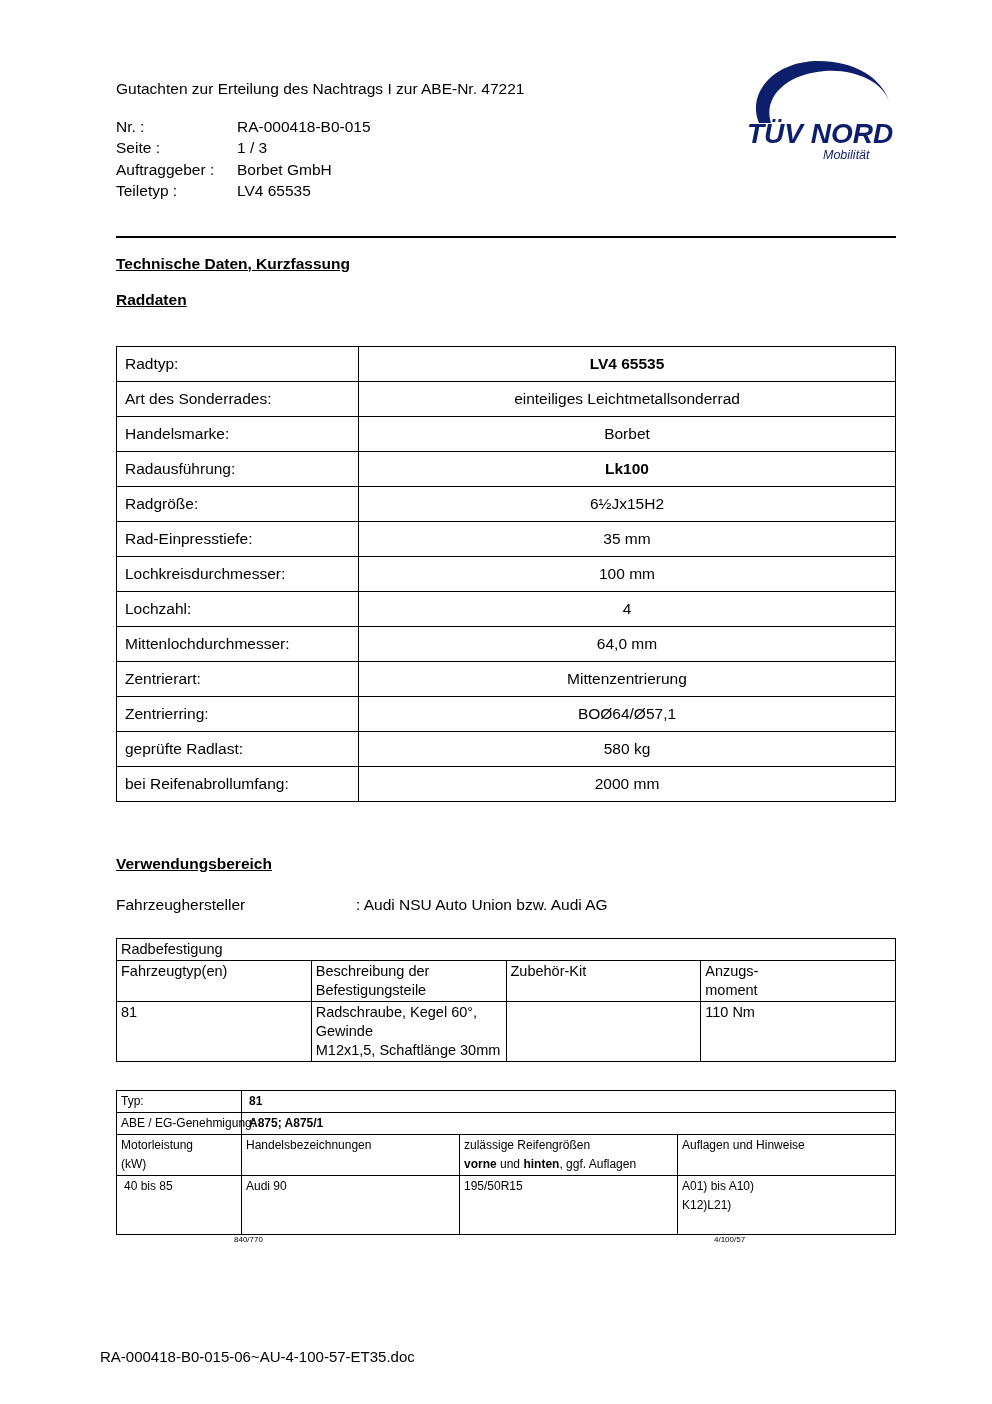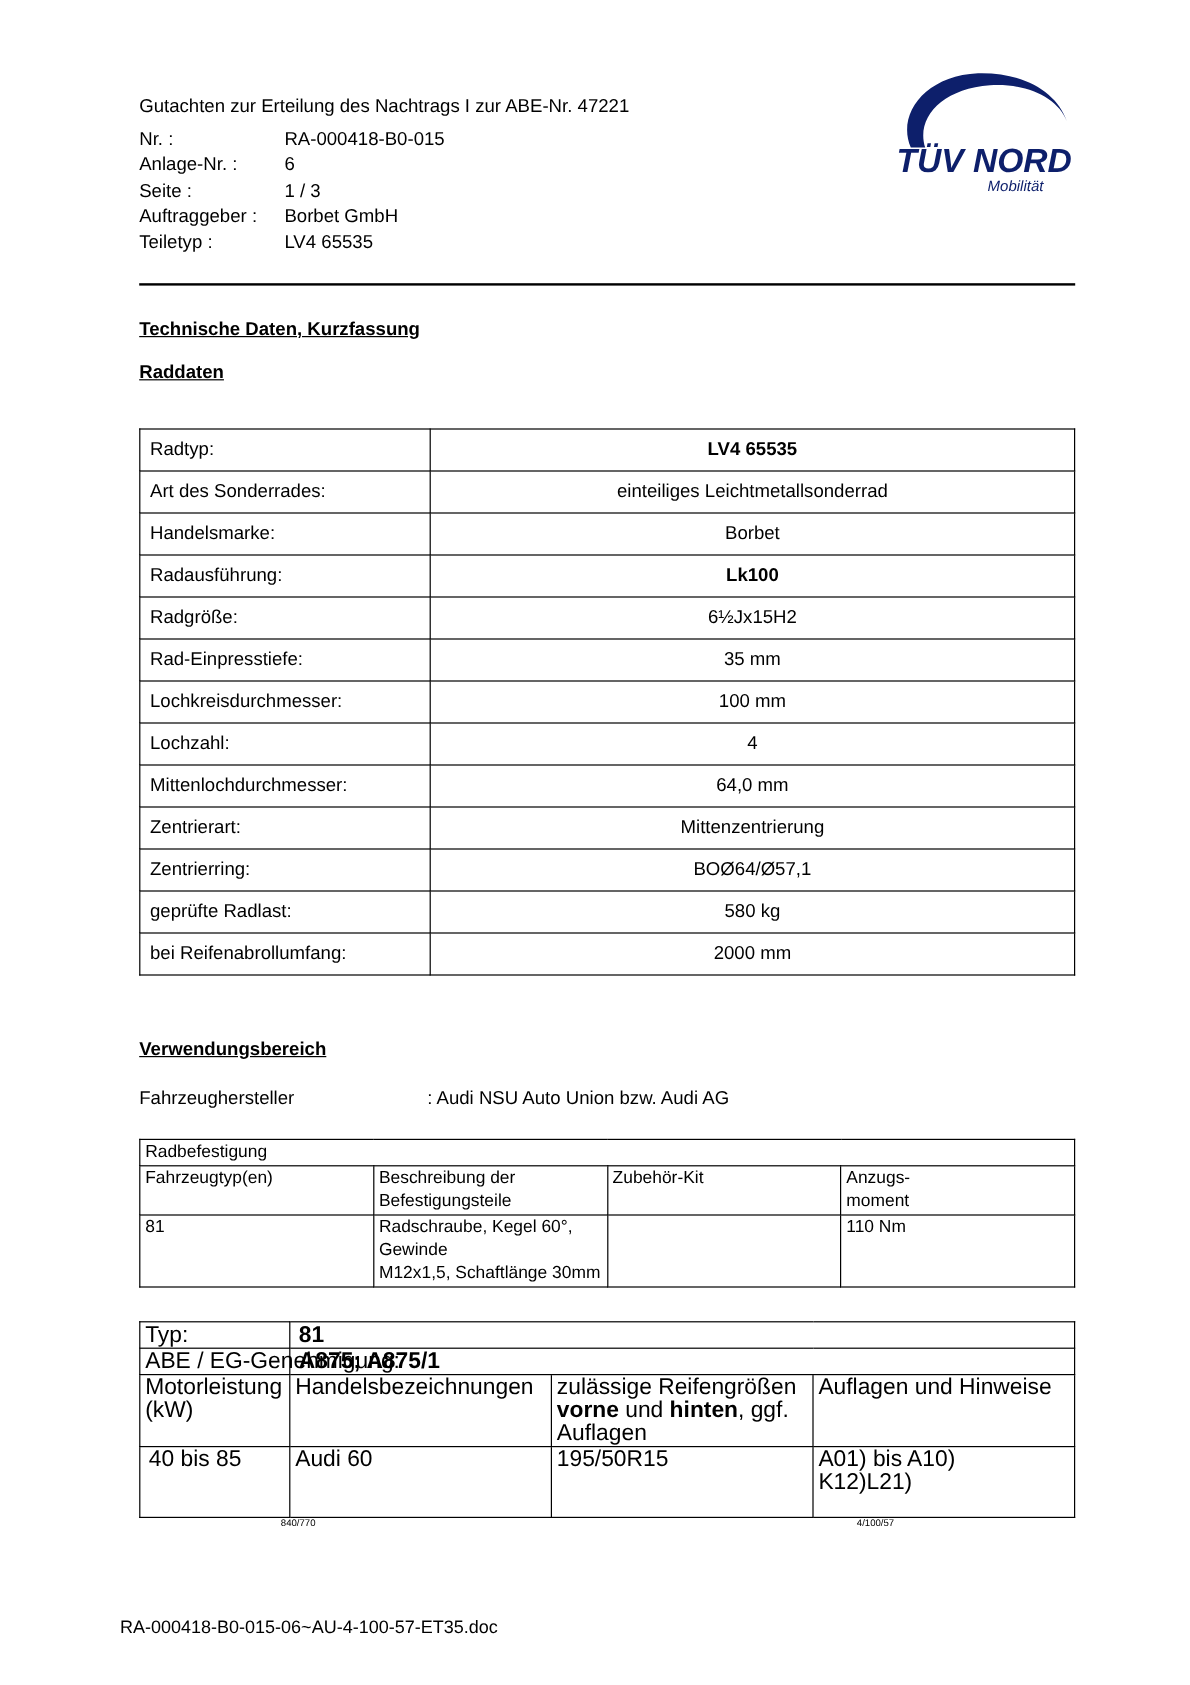--- a/index.html
+++ b/index.html
@@ -31,21 +31,21 @@
   
   .header-block {
     position: relative;
   }
   .header-title {
     font-size: 15.5px;
     line-height: 21.5px;
     white-space: nowrap;
   }
   .header-rows {
-    margin-top: 6px;
+    margin-top: 16px;
   }
   .hrow {
     display: flex;
     font-size: 15.5px;
     line-height: 21.5px;
   }
   .hrow .lbl {
     width: 121px;
     flex: 0 0 121px;
   }
@@ -128,21 +128,21 @@
   }
   .c1 { width: 266px; margin-top: 23px; }
   .c2 { width: 330px; }
   .c3 { width: 110px; }
   .c4 { width: 72px; }
 
   
   .tbl-type {
     width: 780px;
     table-layout: fixed;
-    font-size: 19px;
+    font-size: 12px;
   }
   .tbl-type td {
     border: 1px solid #000;
     padding: 1px 4px;
     vertical-align: top;
     line-height: 19px;
   }
   .t1 { width: 116px; }
   .t2 { width: 190px; }
   .t3 { width: 290px; }
@@ -199,24 +199,20 @@
   <div class="rule"></div>
 
   <div class="content">
 
     <div class="header-block">
       <div class="header-title">Gutachten zur Erteilung des Nachtrags I zur ABE-Nr. 47221</div>
       <div class="header-rows">
         <div class="hrow">
           <div class="lbl">Nr. :</div>
           <div class="val">RA-000418-B0-015</div>
-        </div>
-        <div class="hrow">
-          <div class="lbl">Anlage-Nr. :</div>
-          <div class="val">6</div>
         </div>
         <div class="hrow">
           <div class="lbl">Seite :</div>
           <div class="val">1 / 3</div>
         </div>
         <div class="hrow">
           <div class="lbl">Auftraggeber :</div>
           <div class="val">Borbet GmbH</div>
         </div>
         <div class="hrow">
@@ -347,21 +343,21 @@
         </td>
         <td class="t2">Handelsbezeichnungen</td>
         <td class="t3">
           <span>zulässige Reifengrößen</span><br>
           <span class="bold">vorne</span><span> und </span><span class="bold">hinten</span><span>, ggf. Auflagen</span>
         </td>
         <td class="t4">Auflagen und Hinweise</td>
       </tr>
       <tr>
         <td class="t1 cell-tall indent1">40 bis 85</td>
-        <td class="t2 cell-tall">Audi 60</td>
+        <td class="t2 cell-tall">Audi 90</td>
         <td class="t3 cell-tall">195/50R15</td>
         <td class="t4 cell-tall">
           <span>A01) bis A10)</span><br>
           <span>K12)L21)</span>
         </td>
       </tr>
     </tbody>
       </table>
 
     <div class="codes">

